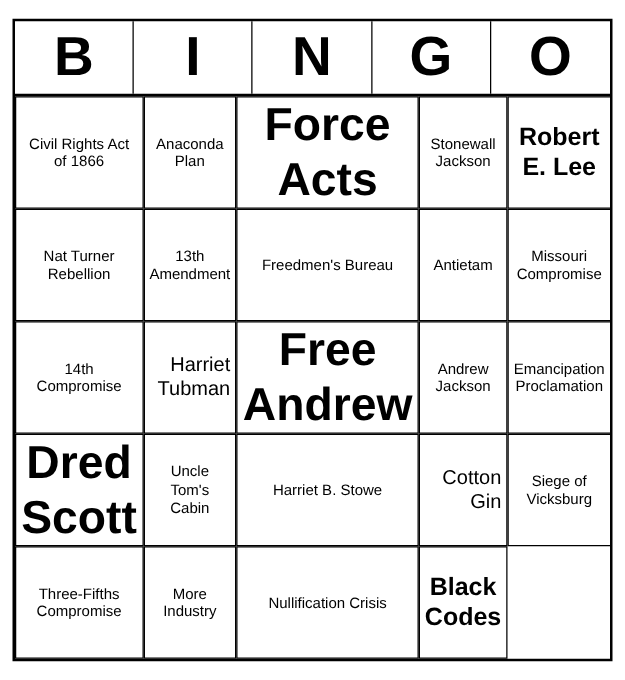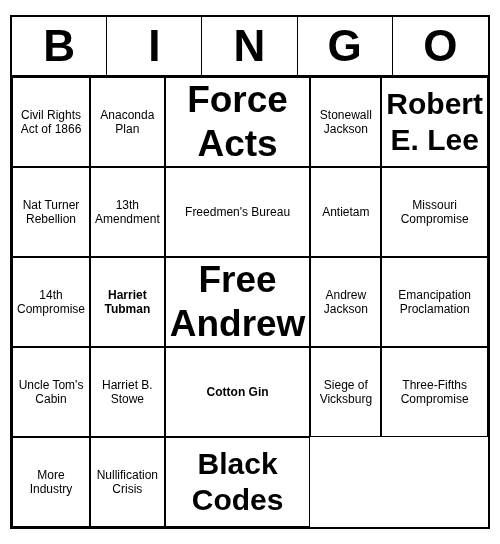--- a/index.html
+++ b/index.html
@@ -41,30 +41,31 @@
       border: 1px solid #000;
       display: flex;
       align-items: center;
       justify-content: center;
       text-align: center;
       padding: 4px;
       font-size: 12px;
       line-height: 1.2;
     }
     .bingo-cell.large-text {
-      font-size: 30px;
+      font-size: 20px;
       font-weight: bold;
     }
     .bingo-cell.xlarge-text {
       font-size: 37px;
       font-weight: bold;
     }
     .bingo-cell.medium-text {
-      font-size: 12px;
-      font-weight: bold;
+      font-size: 16px;
+      font-weight: normal;
+      text-align: right;
     }
   </style>
 </head>
 <body>
 
 <div class="bingo-card">
   <div class="bingo-header">
   <div class="bingo-header-cell">B</div>
       <div class="bingo-header-cell">I</div>
       <div class="bingo-header-cell">N</div>
@@ -80,20 +81,21 @@
       <div class="bingo-cell">Nat Turner Rebellion</div>
       <div class="bingo-cell">13th Amendment</div>
       <div class="bingo-cell">Freedmen's Bureau</div>
       <div class="bingo-cell">Antietam</div>
       <div class="bingo-cell">Missouri Compromise</div>
       <div class="bingo-cell">14th Compromise</div>
       <div class="bingo-cell medium-text">Harriet Tubman</div>
       <div class="bingo-cell xlarge-text">Free Andrew</div>
       <div class="bingo-cell">Andrew Jackson</div>
       <div class="bingo-cell">Emancipation Proclamation</div>
+      <div class="bingo-cell xlarge-text">Dred Scott</div>
       <div class="bingo-cell">Uncle Tom's Cabin</div>
       <div class="bingo-cell">Harriet B. Stowe</div>
       <div class="bingo-cell medium-text">Cotton Gin</div>
       <div class="bingo-cell">Siege of Vicksburg</div>
       <div class="bingo-cell">Three-Fifths Compromise</div>
       <div class="bingo-cell">More Industry</div>
       <div class="bingo-cell">Nullification Crisis</div>
       <div class="bingo-cell large-text">Black Codes</div>
     </div>
 </div>

